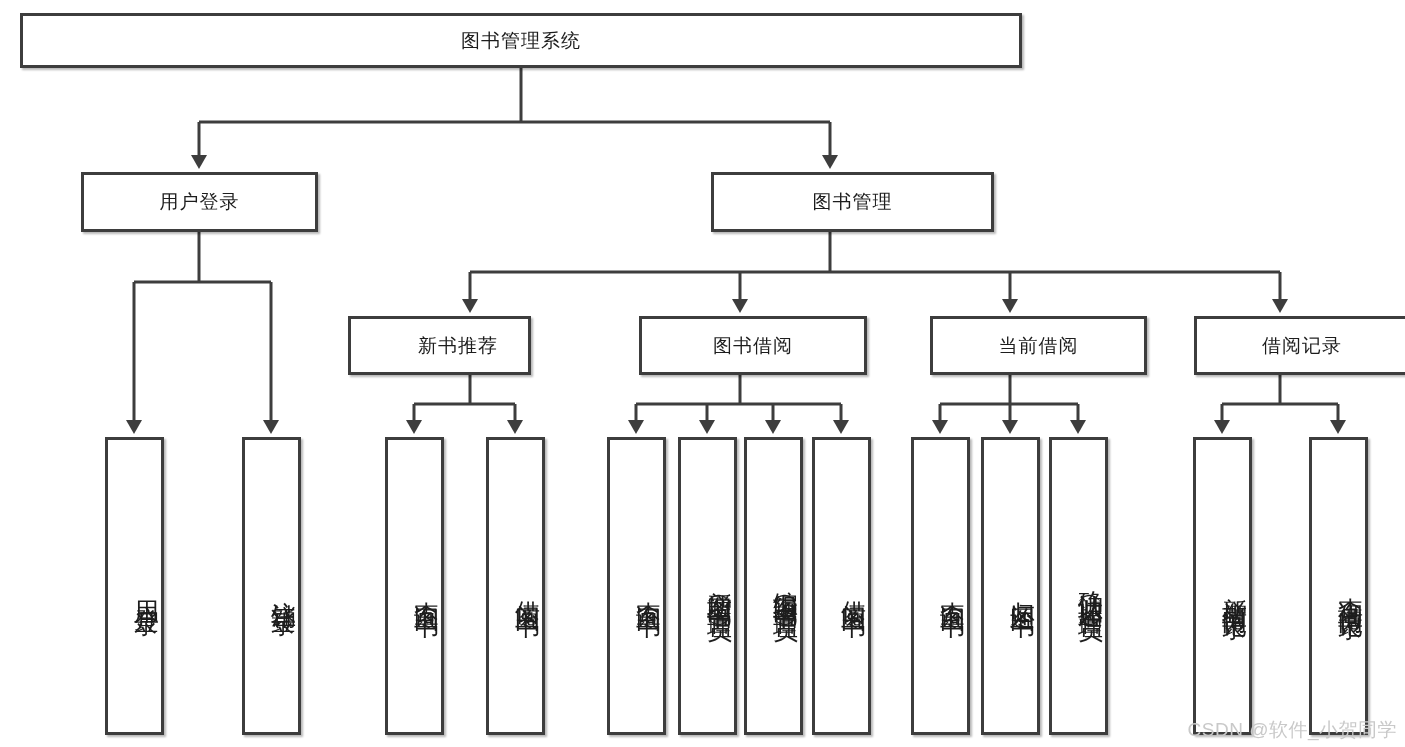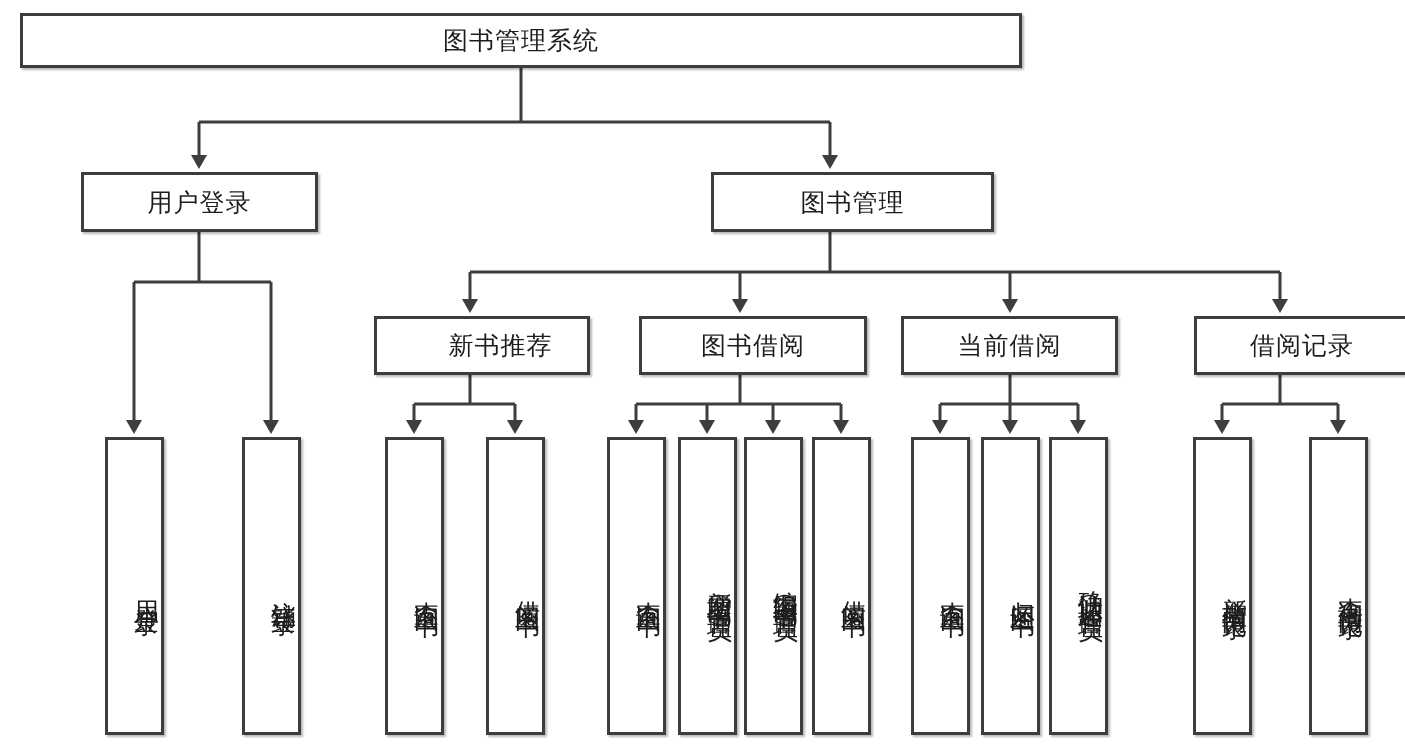--- a/index.html
+++ b/index.html
@@ -18,21 +18,21 @@
     box-sizing:border-box;
     background:#ffffff;
     border:3px solid #3d3d3d;
     box-shadow:2px 2px 2px rgba(0,0,0,0.28);
     display:flex;
     align-items:center;
     justify-content:center;
     color:#1d1d1d;
   }
   .node.h{
-    font-size:25px;
+    font-size:19px;
     letter-spacing:1px;
     white-space:nowrap;
   }
   .node.v{
     writing-mode:vertical-rl;
     text-orientation:upright;
     font-size:25px;
     line-height:1.12;
     letter-spacing:4px;
     padding-top:6px;
@@ -109,23 +109,23 @@
       <path d="M1222,404 L1222,421" marker-end="url(#arw)"></path>
       <path d="M1338,404 L1338,421" marker-end="url(#arw)"></path>
     </g>
   </svg>
 
   <div class="node h" style="left:20px;top:13px;width:1002px;height:55px;">图书管理系统</div>
 
   <div class="node h" style="left:81px;top:172px;width:237px;height:60px;">用户登录</div>
   <div class="node h" style="left:711px;top:172px;width:283px;height:60px;">图书管理</div>
 
-  <div class="node h" style="left:374px;top:316px;width:216px;height:59px;padding-left:37px;">新书推荐</div>
+  <div class="node h" style="left:348px;top:316px;width:183px;height:59px;padding-left:37px;">新书推荐</div>
   <div class="node h" style="left:599px;top:316px;width:228px;height:59px;margin-left:40px;">图书借阅</div>
-  <div class="node h" style="left:901px;top:316px;width:217px;height:59px;">当前借阅</div>
+  <div class="node h" style="left:930px;top:316px;width:217px;height:59px;">当前借阅</div>
   <div class="node h" style="left:1172px;top:316px;width:216px;height:59px;margin-left:22px;">借阅记录</div>
 
   <div class="node v" style="left:105px;top:437px;width:59px;height:298px;">
     <span class="vtext">用户登录</span>
   </div>
   <div class="node v" style="left:242px;top:437px;width:59px;height:298px;">
     <span class="vtext">注销登录</span>
   </div>
 
   <div class="node v" style="left:385px;top:437px;width:59px;height:298px;">
@@ -158,14 +158,15 @@
     <span class="vtext">确认归还（管理员）</span>
   </div>
 
   <div class="node v" style="left:1193px;top:437px;width:59px;height:298px;">
     <span class="vtext">新增借阅记录</span>
   </div>
   <div class="node v" style="left:1309px;top:437px;width:59px;height:298px;">
     <span class="vtext">查询借阅记录</span>
   </div>
 
+  <div id="watermark">CSDN @软件_小贺同学</div>
 
 </div>
 
 </body></html>

